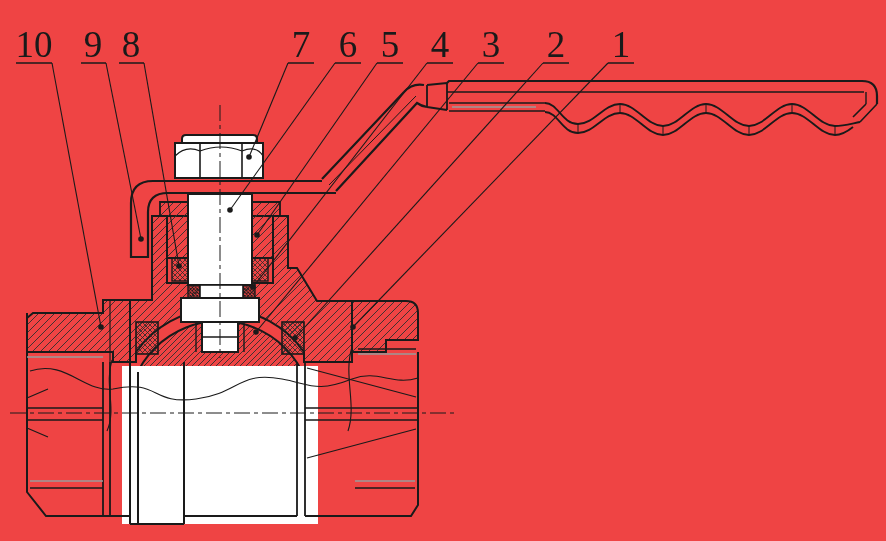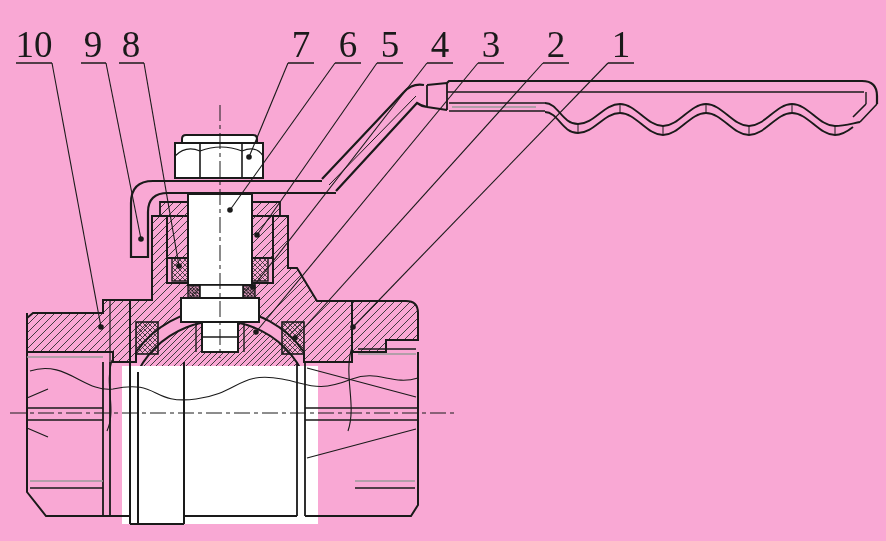--- a/index.html
+++ b/index.html
@@ -1,16 +1,16 @@
 <!DOCTYPE html>
 <html><head>
 <meta charset="utf-8">
 <style>
   html,body{margin:0;padding:0;background:#ffffff;}
-  #stage{position:relative;width:886px;height:541px;background:#f9a8d4;overflow:hidden;}
+  #stage{position:relative;width:886px;height:541px;background:#ef4444;overflow:hidden;}
   svg{display:block}
   text.callout{font-family:"Liberation Serif", serif;font-size:37px;fill:#1a1a1a;}
 </style>
 </head>
 <body>
 
 <div id="stage">
 <svg width="886" height="541" viewBox="0 0 886 541">
   <defs>
     <pattern id="hA" width="8" height="8" patternUnits="userSpaceOnUse">

